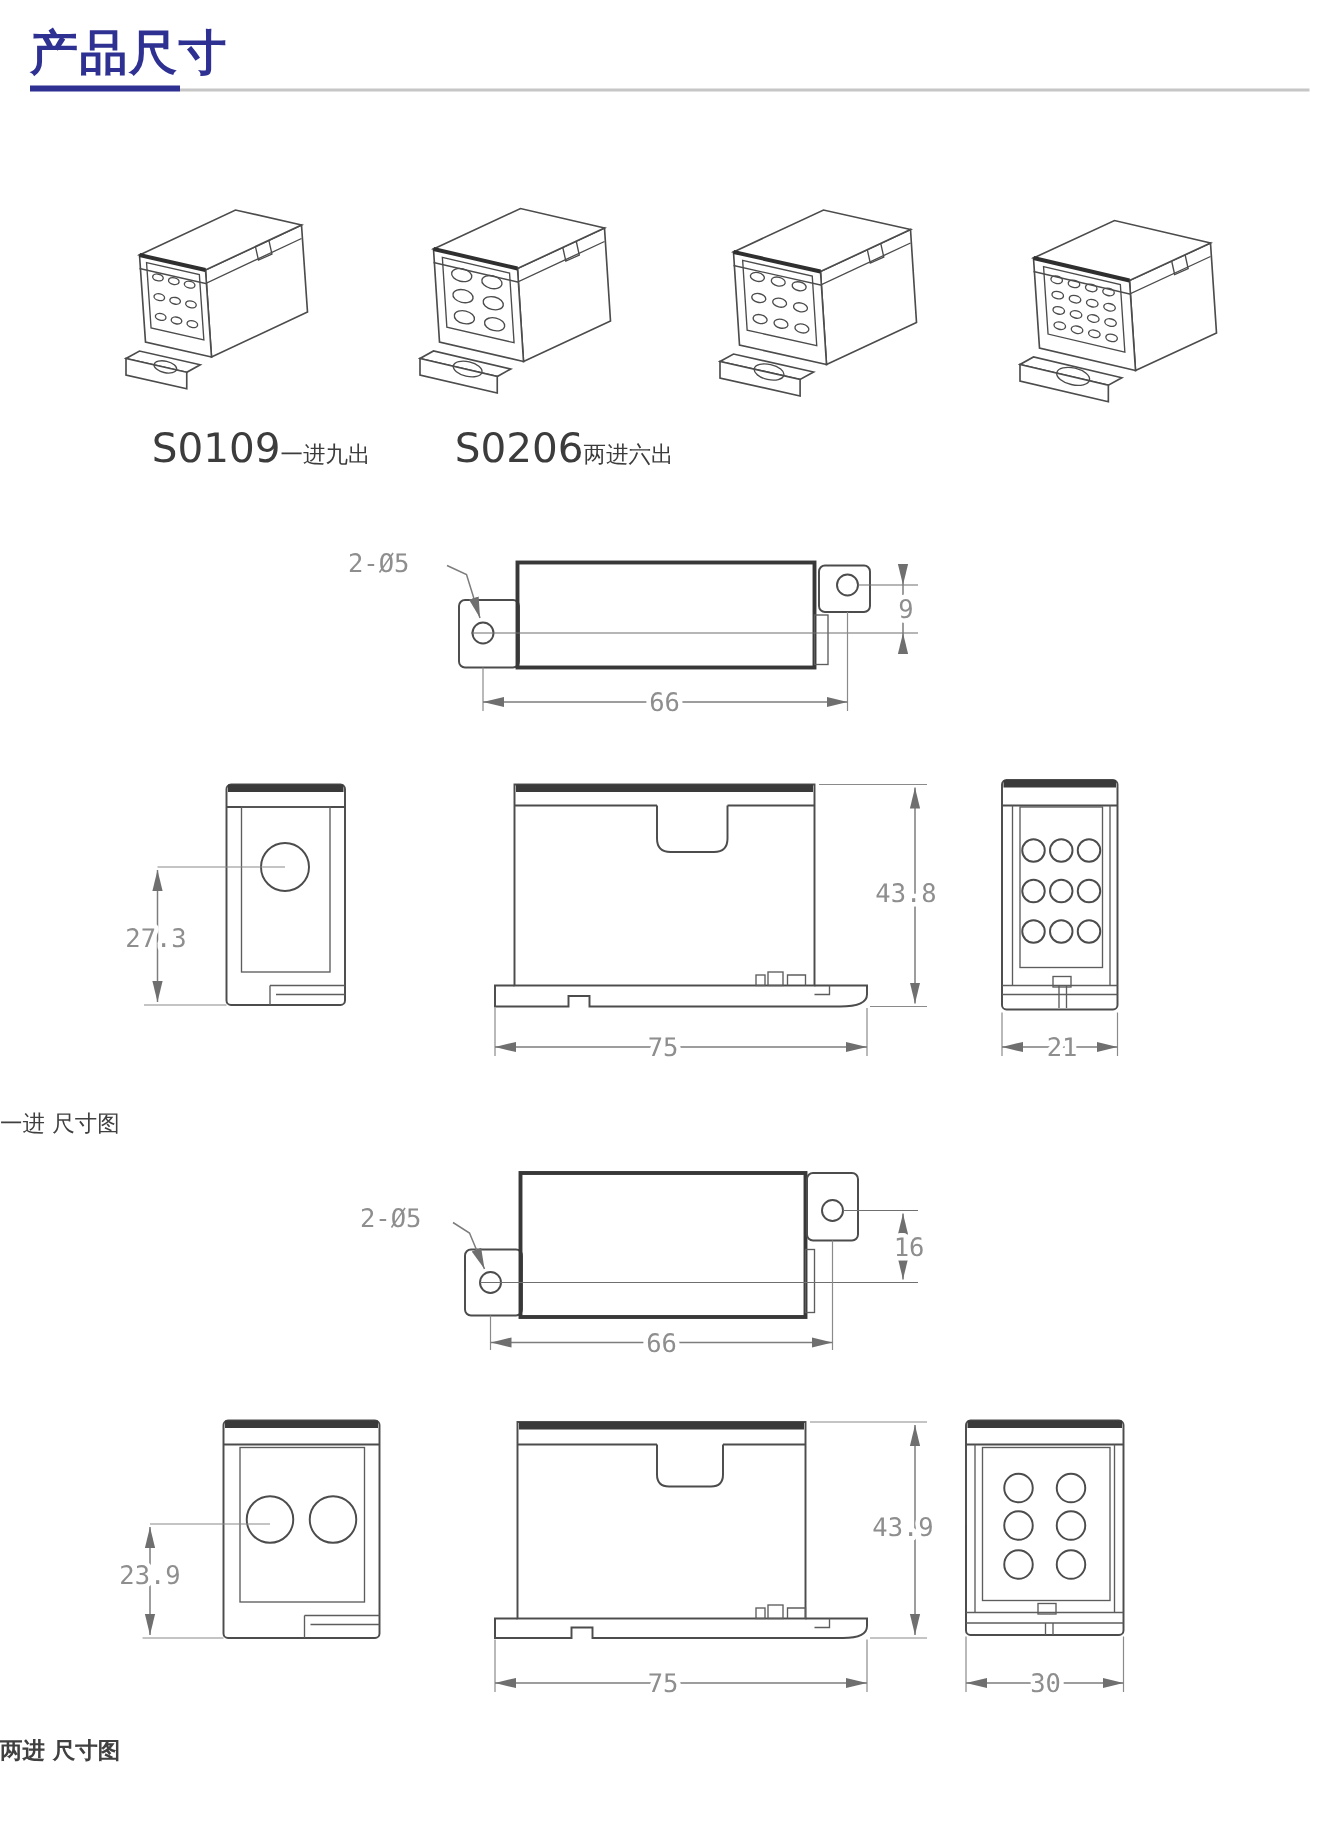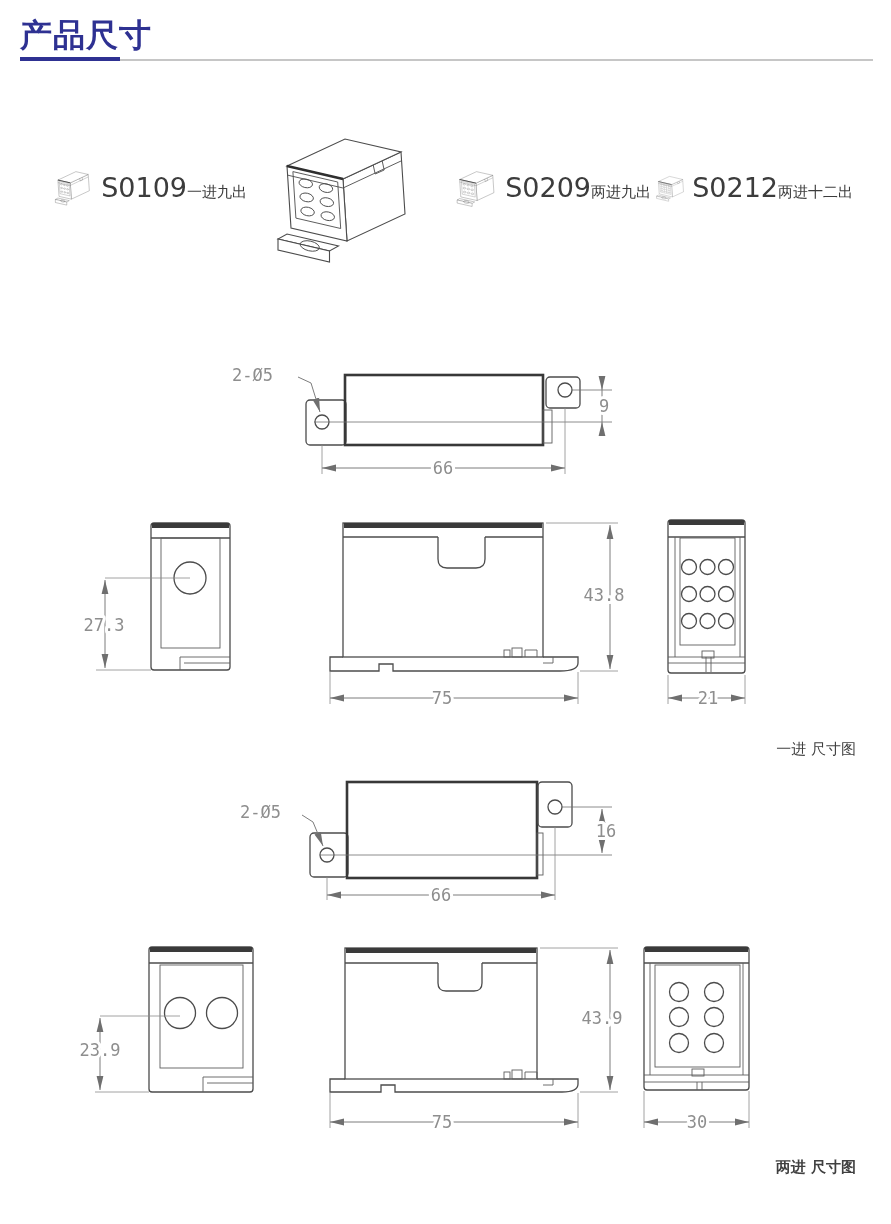--- a/index.html
+++ b/index.html
@@ -2,35 +2,35 @@
 <html><head>
 <meta charset="utf-8">
 <style>
   html,body{margin:0;padding:0;background:#fff;}
   body{width:891px;height:1224px;position:relative;font-family:"DejaVu Sans","Liberation Sans",sans-serif;overflow:hidden;}
   .abs{position:absolute;}
   #page-title{left:20px;top:14px;font-size:32px;font-weight:700;color:#2e3192;letter-spacing:1px;}
   #rule-accent{left:20px;top:57px;width:100px;height:4px;background:#2e3192;}
   #rule-gray{left:120px;top:59px;width:753px;height:2px;background:#c6c6c6;}
   #product-row{left:45px;top:90px;width:810px;display:flex;}
-  .pcell{width:202px;display:flex;flex-direction:row;align-items:center;}
+  .pcell{width:202px;display:flex;flex-direction:column;align-items:flex-end;}
   .plabel{margin-top:6px;white-space:nowrap;color:#3c3c3c;}
   .pmodel{font-size:27px;font-weight:400;letter-spacing:0px;}
   .pdesc{font-size:15px;}
   svg{display:block;}
   .ol{stroke:#4c4c4c;stroke-width:1.3;fill:none;}
   .thin{stroke:#5d5d5d;stroke-width:0.9;fill:none;}
   .heavy{stroke:#383838;stroke-width:2.6;fill:none;}
   .band{fill:#3a3a3a;stroke:none;}
   .tl{stroke:#6f6f6f;stroke-width:0.8;fill:none;}
   .dl{stroke:#7d7d7d;stroke-width:1;fill:none;}
   .xl{stroke:#8a8a8a;stroke-width:0.8;fill:none;}
   .dim{font-family:"DejaVu Sans Mono","Liberation Mono",monospace;font-size:17px;fill:#8e8e8e;
        paint-order:stroke;stroke:#ffffff;stroke-width:6px;stroke-linejoin:round;}
-  .caption{color:#404040;font-size:15px;text-align:right;left:0;width:856px;}
+  .caption{color:#404040;font-size:15px;text-align:left;left:0;width:856px;}
   #caption-one{top:740px;}
   #caption-two{top:1158px;font-weight:bold;}
 </style>
 </head>
 <body>
 
 <div class="abs" id="page-title">产品尺寸</div>
 <div class="abs" id="rule-accent"></div>
 <div class="abs" id="rule-gray"></div>
 
@@ -75,20 +75,21 @@
           <ellipse cx="78.93333333333335" cy="98.06666666666668" rx="6.829708573577645" ry="4.23441931561814" transform="rotate(13.1 78.9 98.1)"></ellipse>
           <ellipse cx="59.68" cy="107.44" rx="6.829708573577645" ry="4.23441931561814" transform="rotate(13.1 59.7 107.4)"></ellipse>
           <ellipse cx="79.84000000000002" cy="112.12" rx="6.829708573577645" ry="4.23441931561814" transform="rotate(13.1 79.8 112.1)"></ellipse>
           <ellipse cx="60.586666666666666" cy="121.49333333333334" rx="6.829708573577645" ry="4.23441931561814" transform="rotate(13.1 60.6 121.5)"></ellipse>
           <ellipse cx="80.74666666666668" cy="126.17333333333335" rx="6.829708573577645" ry="4.23441931561814" transform="rotate(13.1 80.7 126.2)"></ellipse>
         </g>
         <polygon stroke="#4c4c4c" stroke-width="1.1" fill="#ffffff" points="31.0,149.0 82.5,161.0 91.5,156.0 40.0,144.0"></polygon>
         <polygon stroke="#4c4c4c" stroke-width="1.1" fill="#ffffff" points="31.0,149.0 82.5,161.0 82.5,172.0 31.0,160.0"></polygon>
         <ellipse cx="62.76" cy="155.98000000000002" rx="9.773151999227272" ry="4.886575999613636" stroke="#4c4c4c" stroke-width="0.9" fill="none" transform="rotate(13.1 62.8 156.0)"></ellipse>
       </svg>
+      <div class="plabel"><span class="pmodel">S0206</span><span class="pdesc">两进六出</span></div>
     </div>
     <div class="pcell">
       <svg width="200" height="188" viewBox="0 0 200 188">
         <polygon stroke="#4c4c4c" stroke-width="1.1" fill="#ffffff" points="96.0,91.0 156.0,63.0 160.0,125.0 100.0,153.0"></polygon>
         <polygon stroke="#4c4c4c" stroke-width="1.1" fill="#ffffff" points="38.0,78.0 98.0,50.0 156.0,63.0 96.0,91.0"></polygon>
         <polygon stroke="#4c4c4c" stroke-width="1.1" fill="#ffffff" points="38.0,78.0 96.0,91.0 100.0,153.0 42.0,140.0"></polygon>
         <line x1="38" y1="78" x2="96" y2="91" stroke="#2f2f2f" stroke-width="2.6"></line>
         <polyline points="38.0,87.0 96.0,100.0 156.0,72.0" stroke="#4c4c4c" stroke-width="0.9" fill="none"></polyline>
         <polyline points="127.2,76.4 129.2,85.4 138.2,81.4 136.2,72.4" stroke="#4c4c4c" stroke-width="0.9" fill="none"></polyline>
         <polygon points="44.1,83.6 90.5,94.0 93.5,140.5 47.1,130.1" stroke="#4c4c4c" stroke-width="0.9" fill="none"></polygon>
@@ -100,21 +101,20 @@
           <ellipse cx="68.76" cy="111.78" rx="4.707572317022862" ry="2.9186948365541743" transform="rotate(12.6 68.8 111.8)"></ellipse>
           <ellipse cx="82.68" cy="114.9" rx="4.707572317022862" ry="2.9186948365541743" transform="rotate(12.6 82.7 114.9)"></ellipse>
           <ellipse cx="55.74666666666666" cy="122.71333333333334" rx="4.707572317022862" ry="2.9186948365541743" transform="rotate(12.6 55.7 122.7)"></ellipse>
           <ellipse cx="69.66666666666667" cy="125.83333333333334" rx="4.707572317022862" ry="2.9186948365541743" transform="rotate(12.6 69.7 125.8)"></ellipse>
           <ellipse cx="83.58666666666667" cy="128.95333333333335" rx="4.707572317022862" ry="2.9186948365541743" transform="rotate(12.6 83.6 129.0)"></ellipse>
         </g>
         <polygon stroke="#4c4c4c" stroke-width="1.1" fill="#ffffff" points="29.0,151.0 82.4,163.0 91.4,158.0 38.0,146.0"></polygon>
         <polygon stroke="#4c4c4c" stroke-width="1.1" fill="#ffffff" points="29.0,151.0 82.4,163.0 82.4,174.0 29.0,162.0"></polygon>
         <ellipse cx="61.68000000000001" cy="157.98000000000002" rx="10.104637549165236" ry="5.052318774582618" stroke="#4c4c4c" stroke-width="0.9" fill="none" transform="rotate(12.6 61.7 158.0)"></ellipse>
       </svg>
-      <div class="plabel"><span class="pmodel">S0209</span><span class="pdesc">两进九出</span></div>
     </div>
     <div class="pcell">
       <svg width="200" height="188" viewBox="0 0 200 188">
         <polygon stroke="#4c4c4c" stroke-width="1.1" fill="#ffffff" points="100.0,97.0 154.0,72.0 158.0,132.0 104.0,157.0"></polygon>
         <polygon stroke="#4c4c4c" stroke-width="1.1" fill="#ffffff" points="36.0,82.0 90.0,57.0 154.0,72.0 100.0,97.0"></polygon>
         <polygon stroke="#4c4c4c" stroke-width="1.1" fill="#ffffff" points="36.0,82.0 100.0,97.0 104.0,157.0 40.0,142.0"></polygon>
         <line x1="36" y1="82" x2="100" y2="97" stroke="#2f2f2f" stroke-width="2.6"></line>
         <polyline points="36.0,91.0 100.0,106.0 154.0,81.0" stroke="#4c4c4c" stroke-width="0.9" fill="none"></polyline>
         <polyline points="128.1,84.0 130.1,93.0 139.1,89.0 137.1,80.0" stroke="#4c4c4c" stroke-width="0.9" fill="none"></polyline>
         <polygon points="42.7,87.7 93.9,99.7 96.9,144.7 45.7,132.7" stroke="#4c4c4c" stroke-width="0.9" fill="none"></polygon>
@@ -133,21 +133,20 @@
           <ellipse cx="87.38" cy="125.05" rx="3.9046182348598433" ry="2.420863305613103" transform="rotate(13.2 87.4 125.0)"></ellipse>
           <ellipse cx="53.5" cy="127.15" rx="3.9046182348598433" ry="2.420863305613103" transform="rotate(13.2 53.5 127.2)"></ellipse>
           <ellipse cx="65.02" cy="129.85000000000002" rx="3.9046182348598433" ry="2.420863305613103" transform="rotate(13.2 65.0 129.9)"></ellipse>
           <ellipse cx="76.53999999999999" cy="132.55" rx="3.9046182348598433" ry="2.420863305613103" transform="rotate(13.2 76.5 132.6)"></ellipse>
           <ellipse cx="88.06" cy="135.25" rx="3.9046182348598433" ry="2.420863305613103" transform="rotate(13.2 88.1 135.3)"></ellipse>
         </g>
         <polygon stroke="#4c4c4c" stroke-width="1.1" fill="#ffffff" points="27.0,153.0 85.9,166.8 94.9,161.8 36.0,148.0"></polygon>
         <polygon stroke="#4c4c4c" stroke-width="1.1" fill="#ffffff" points="27.0,153.0 85.9,166.8 85.9,177.8 27.0,164.0"></polygon>
         <ellipse cx="62.44" cy="160.9" rx="11.174833332090461" ry="5.587416666045231" stroke="#4c4c4c" stroke-width="0.9" fill="none" transform="rotate(13.2 62.4 160.9)"></ellipse>
       </svg>
-      <div class="plabel"><span class="pmodel">S0212</span><span class="pdesc">两进十二出</span></div>
     </div>
   </div>
 
 <svg class="abs" id="set1" style="left:70px;top:350px" width="720" height="372" viewBox="70 350 720 372">
   <defs>
     <marker id="ar1" markerUnits="userSpaceOnUse" markerWidth="14" markerHeight="10" viewBox="0 0 14 10" refX="14" refY="5" orient="auto-start-reverse">
       <path d="M0,1.6 L14,5 L0,8.4 z" fill="#6f6f6f"></path>
     </marker>
   </defs>
 

